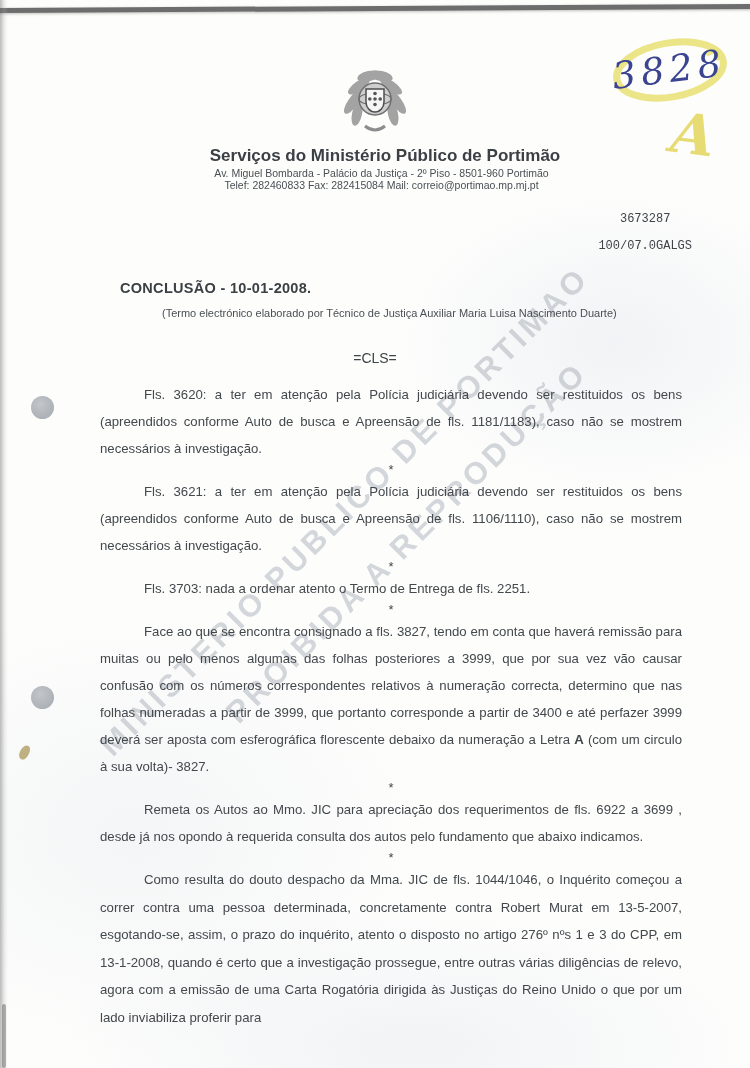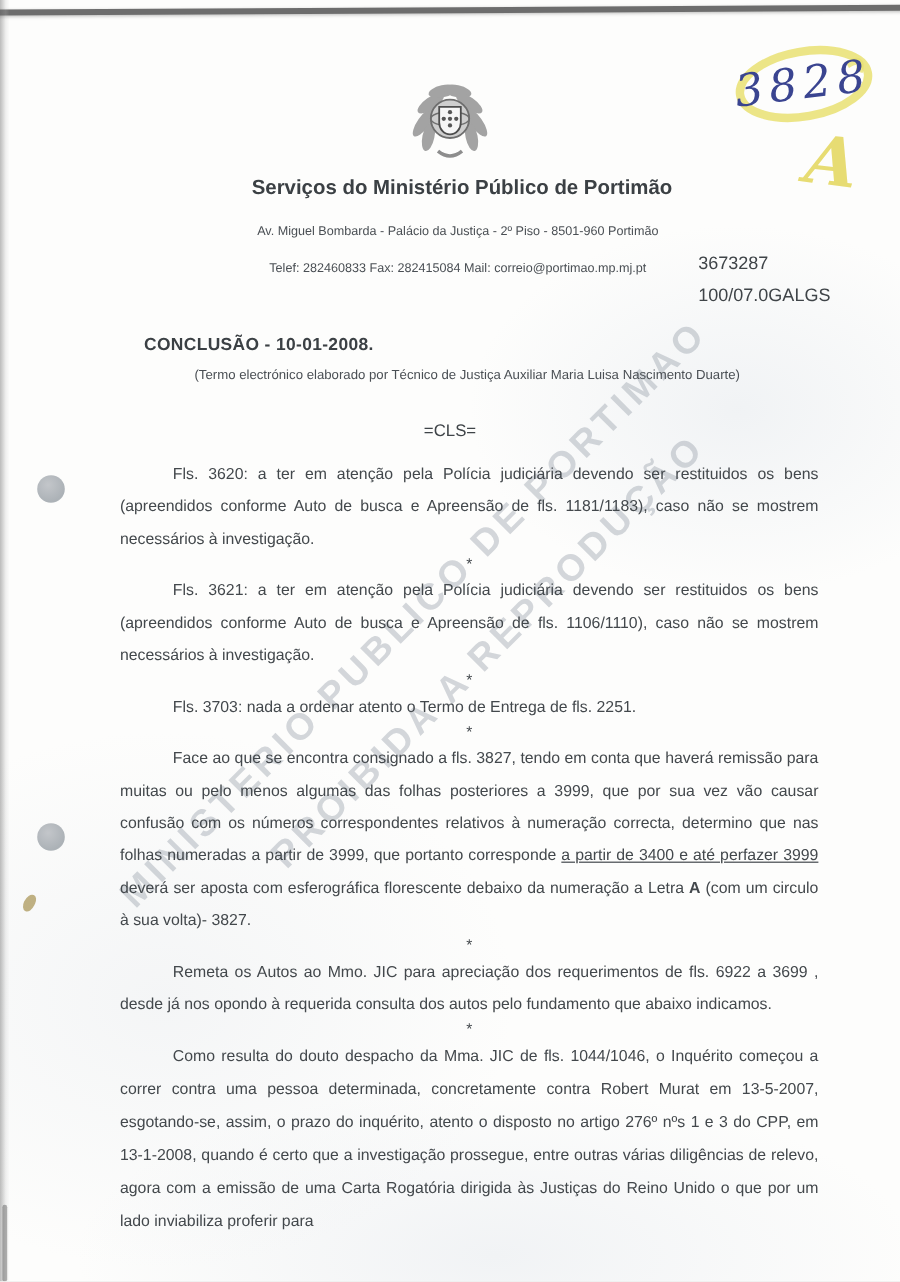--- a/index.html
+++ b/index.html
@@ -29,32 +29,32 @@
     display:flex;flex-direction:column;align-items:center;justify-content:center;gap:30px;
     transform:rotate(-45deg);pointer-events:none;}
   .watermark span{white-space:nowrap;font-size:31px;letter-spacing:4px;color:#9aa2ac;opacity:0.42;font-weight:bold;}
   .watermark .wm2{margin-left:44px;}
   
   .annotation{position:absolute;left:588px;top:26px;width:156px;height:156px;}
   
   .masthead{position:absolute;top:62px;left:0;right:0;text-align:center;line-height:1.2;}
   .org-name{font-size:17px;font-weight:bold;color:#3b4044;margin-top:2px;padding-left:20px;}
   .org-section{font-size:13px;font-weight:bold;color:#3b4044;margin-top:1px;}
-  .org-address,.org-contact{font-size:10.5px;color:#4a4f54;margin-top:19px;padding-left:13px;}
+  .org-address,.org-contact{font-size:10.5px;color:#4a4f54;margin-top:0;padding-left:13px;}
   
-  .refs{position:absolute;top:206px;right:58px;text-align:left;font-size:15px;line-height:27px;color:#3f4448;}
+  .refs{position:absolute;top:206px;right:58px;text-align:center;font-size:12px;line-height:27px;color:#3f4448;font-family:Liberation Mono, monospace;}
   
   .doc-title{position:absolute;top:280px;left:120px;font-size:14.5px;font-weight:bold;letter-spacing:0.3px;color:#3b4044;}
   .doc-sub{position:absolute;top:307px;left:162px;font-size:11px;color:#4a4f54;}
   .cls{position:absolute;top:350px;left:0;right:0;text-align:center;font-size:14px;color:#3f4448;}
   
   .body-text{position:absolute;top:381px;left:100px;width:582px;font-size:13.2px;line-height:27px;text-align:justify;color:#43484c;}
   .body-text p{margin:0;text-indent:44px;}
   .sep{height:16px;line-height:16px;text-align:center;font-size:13px;text-indent:0;}
-  .u{text-decoration:underline;}
+  .u{}
   .b{font-weight:bold;}
   .p6{line-height:27.5px;}
 </style>
 </head>
 <body>
 
 <div class="page">
 
   <div class="edge-top"></div>
   <div class="edge-left"></div>

